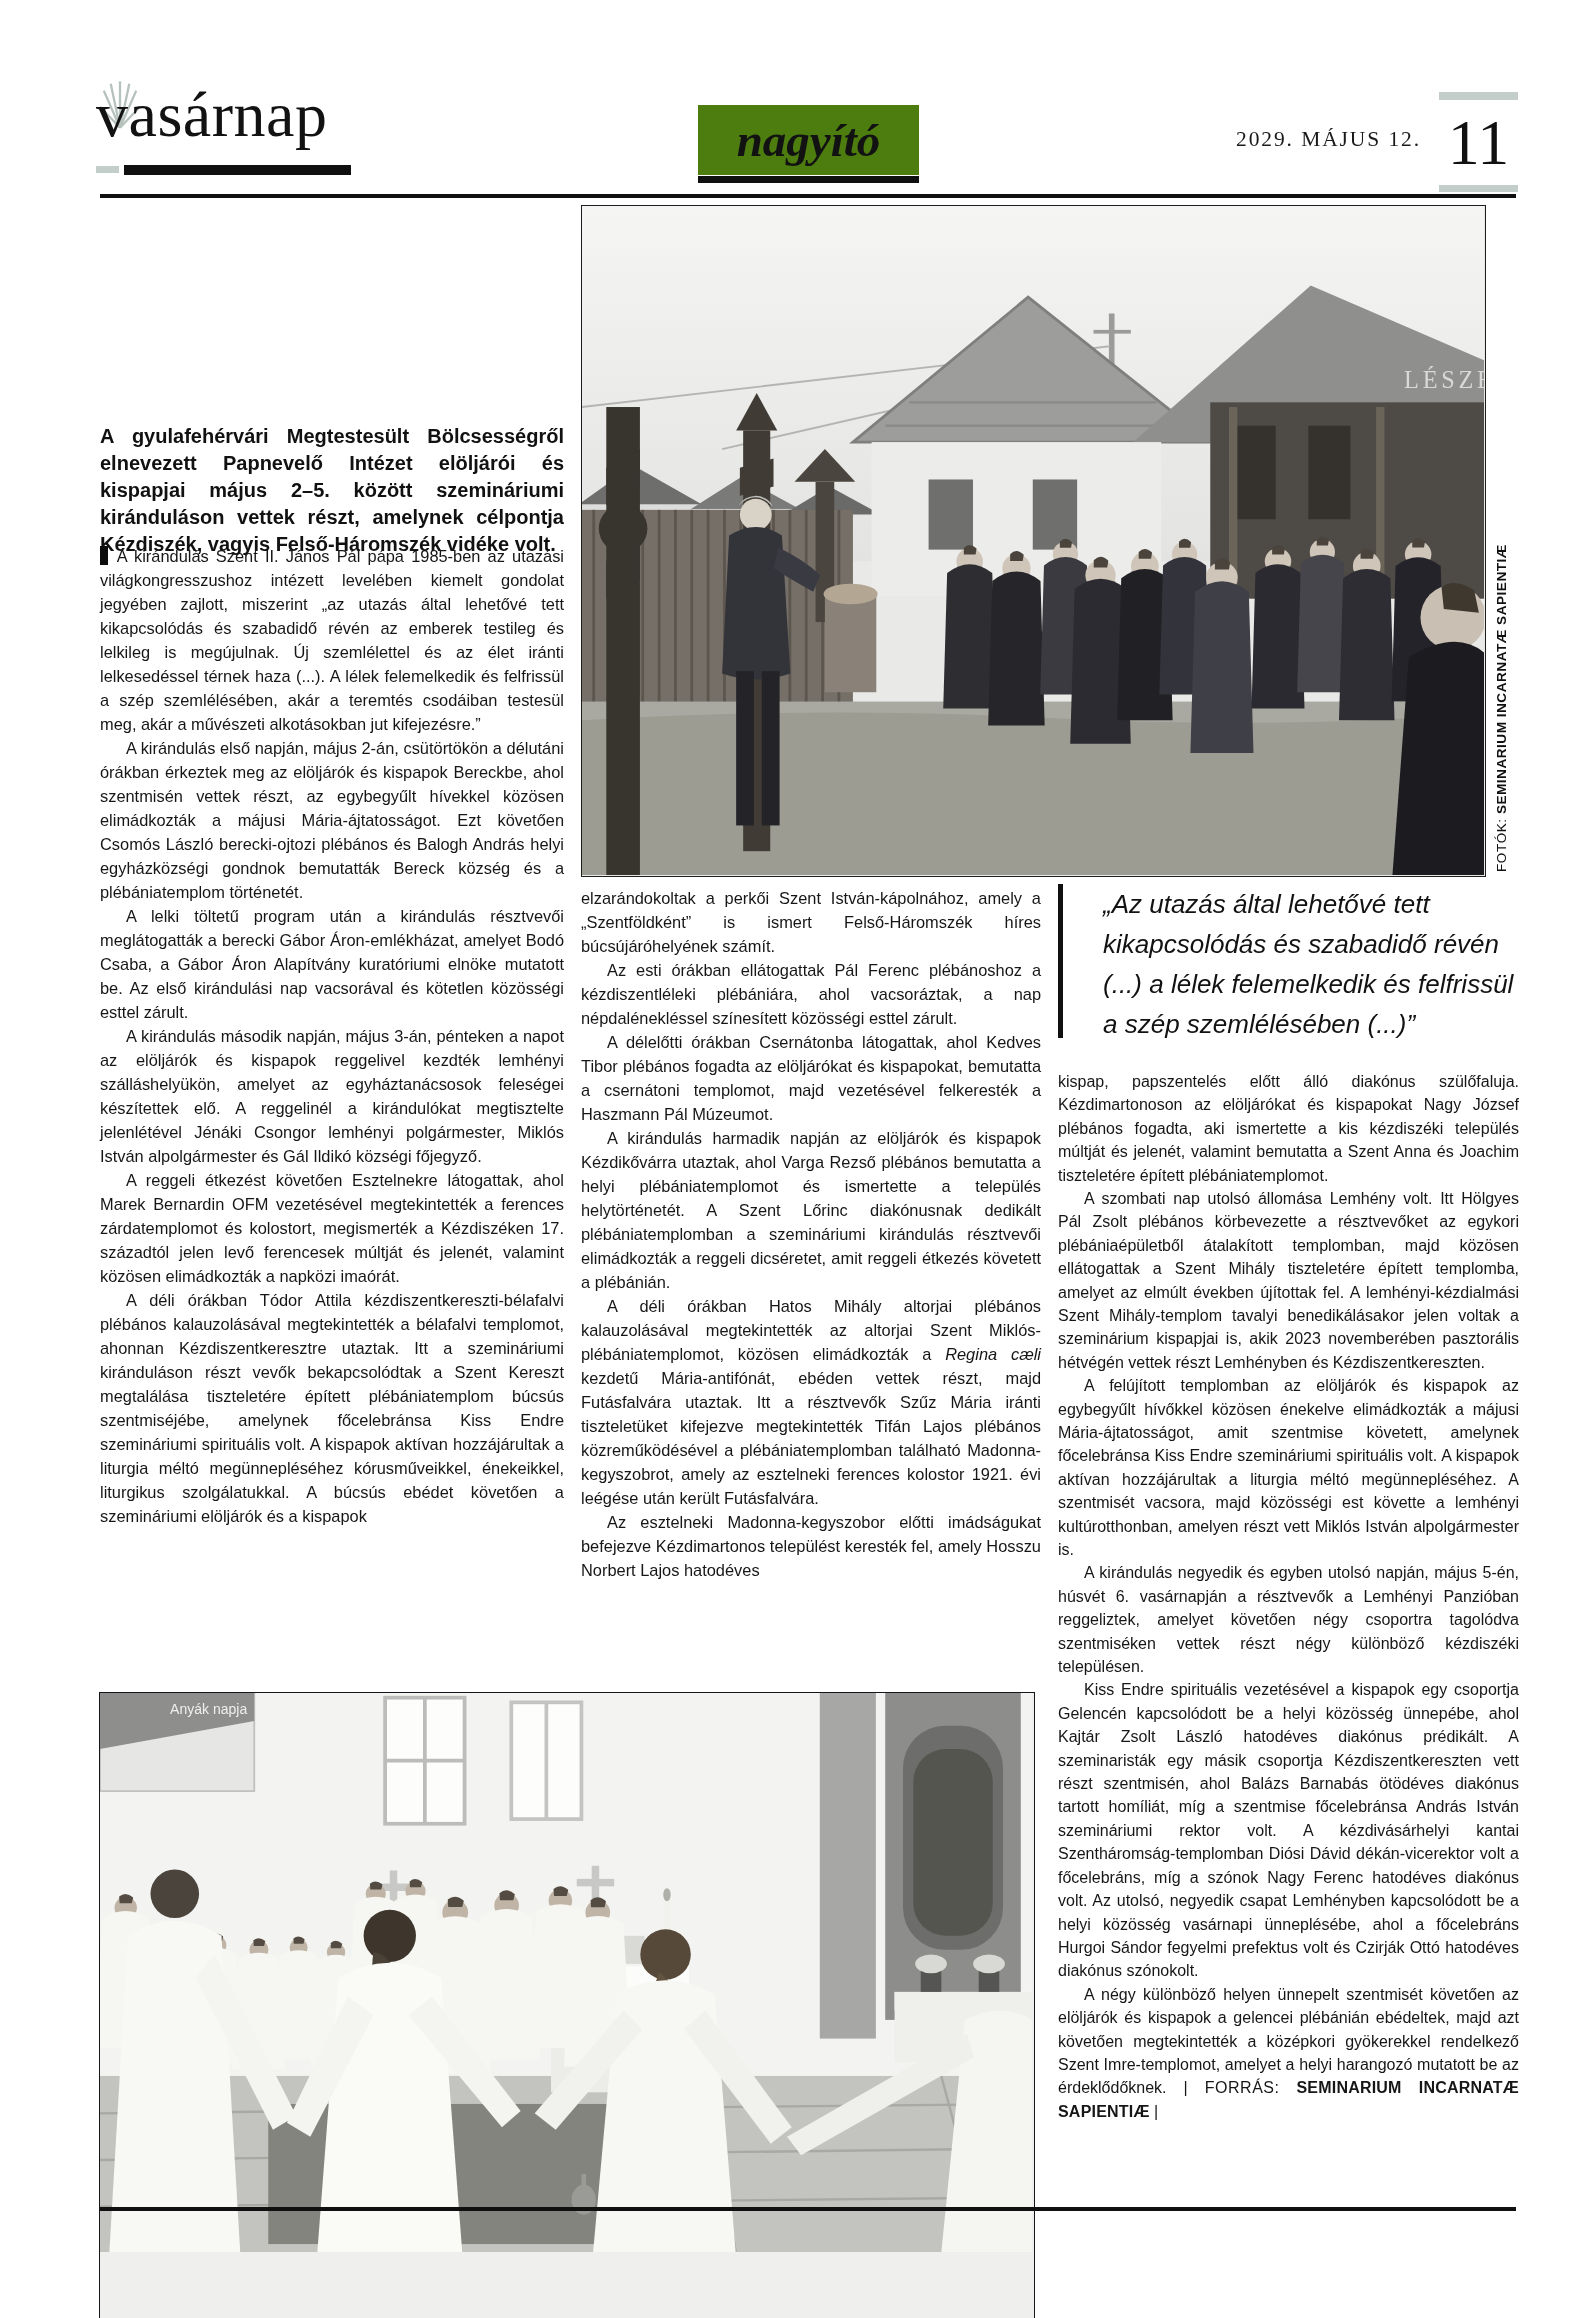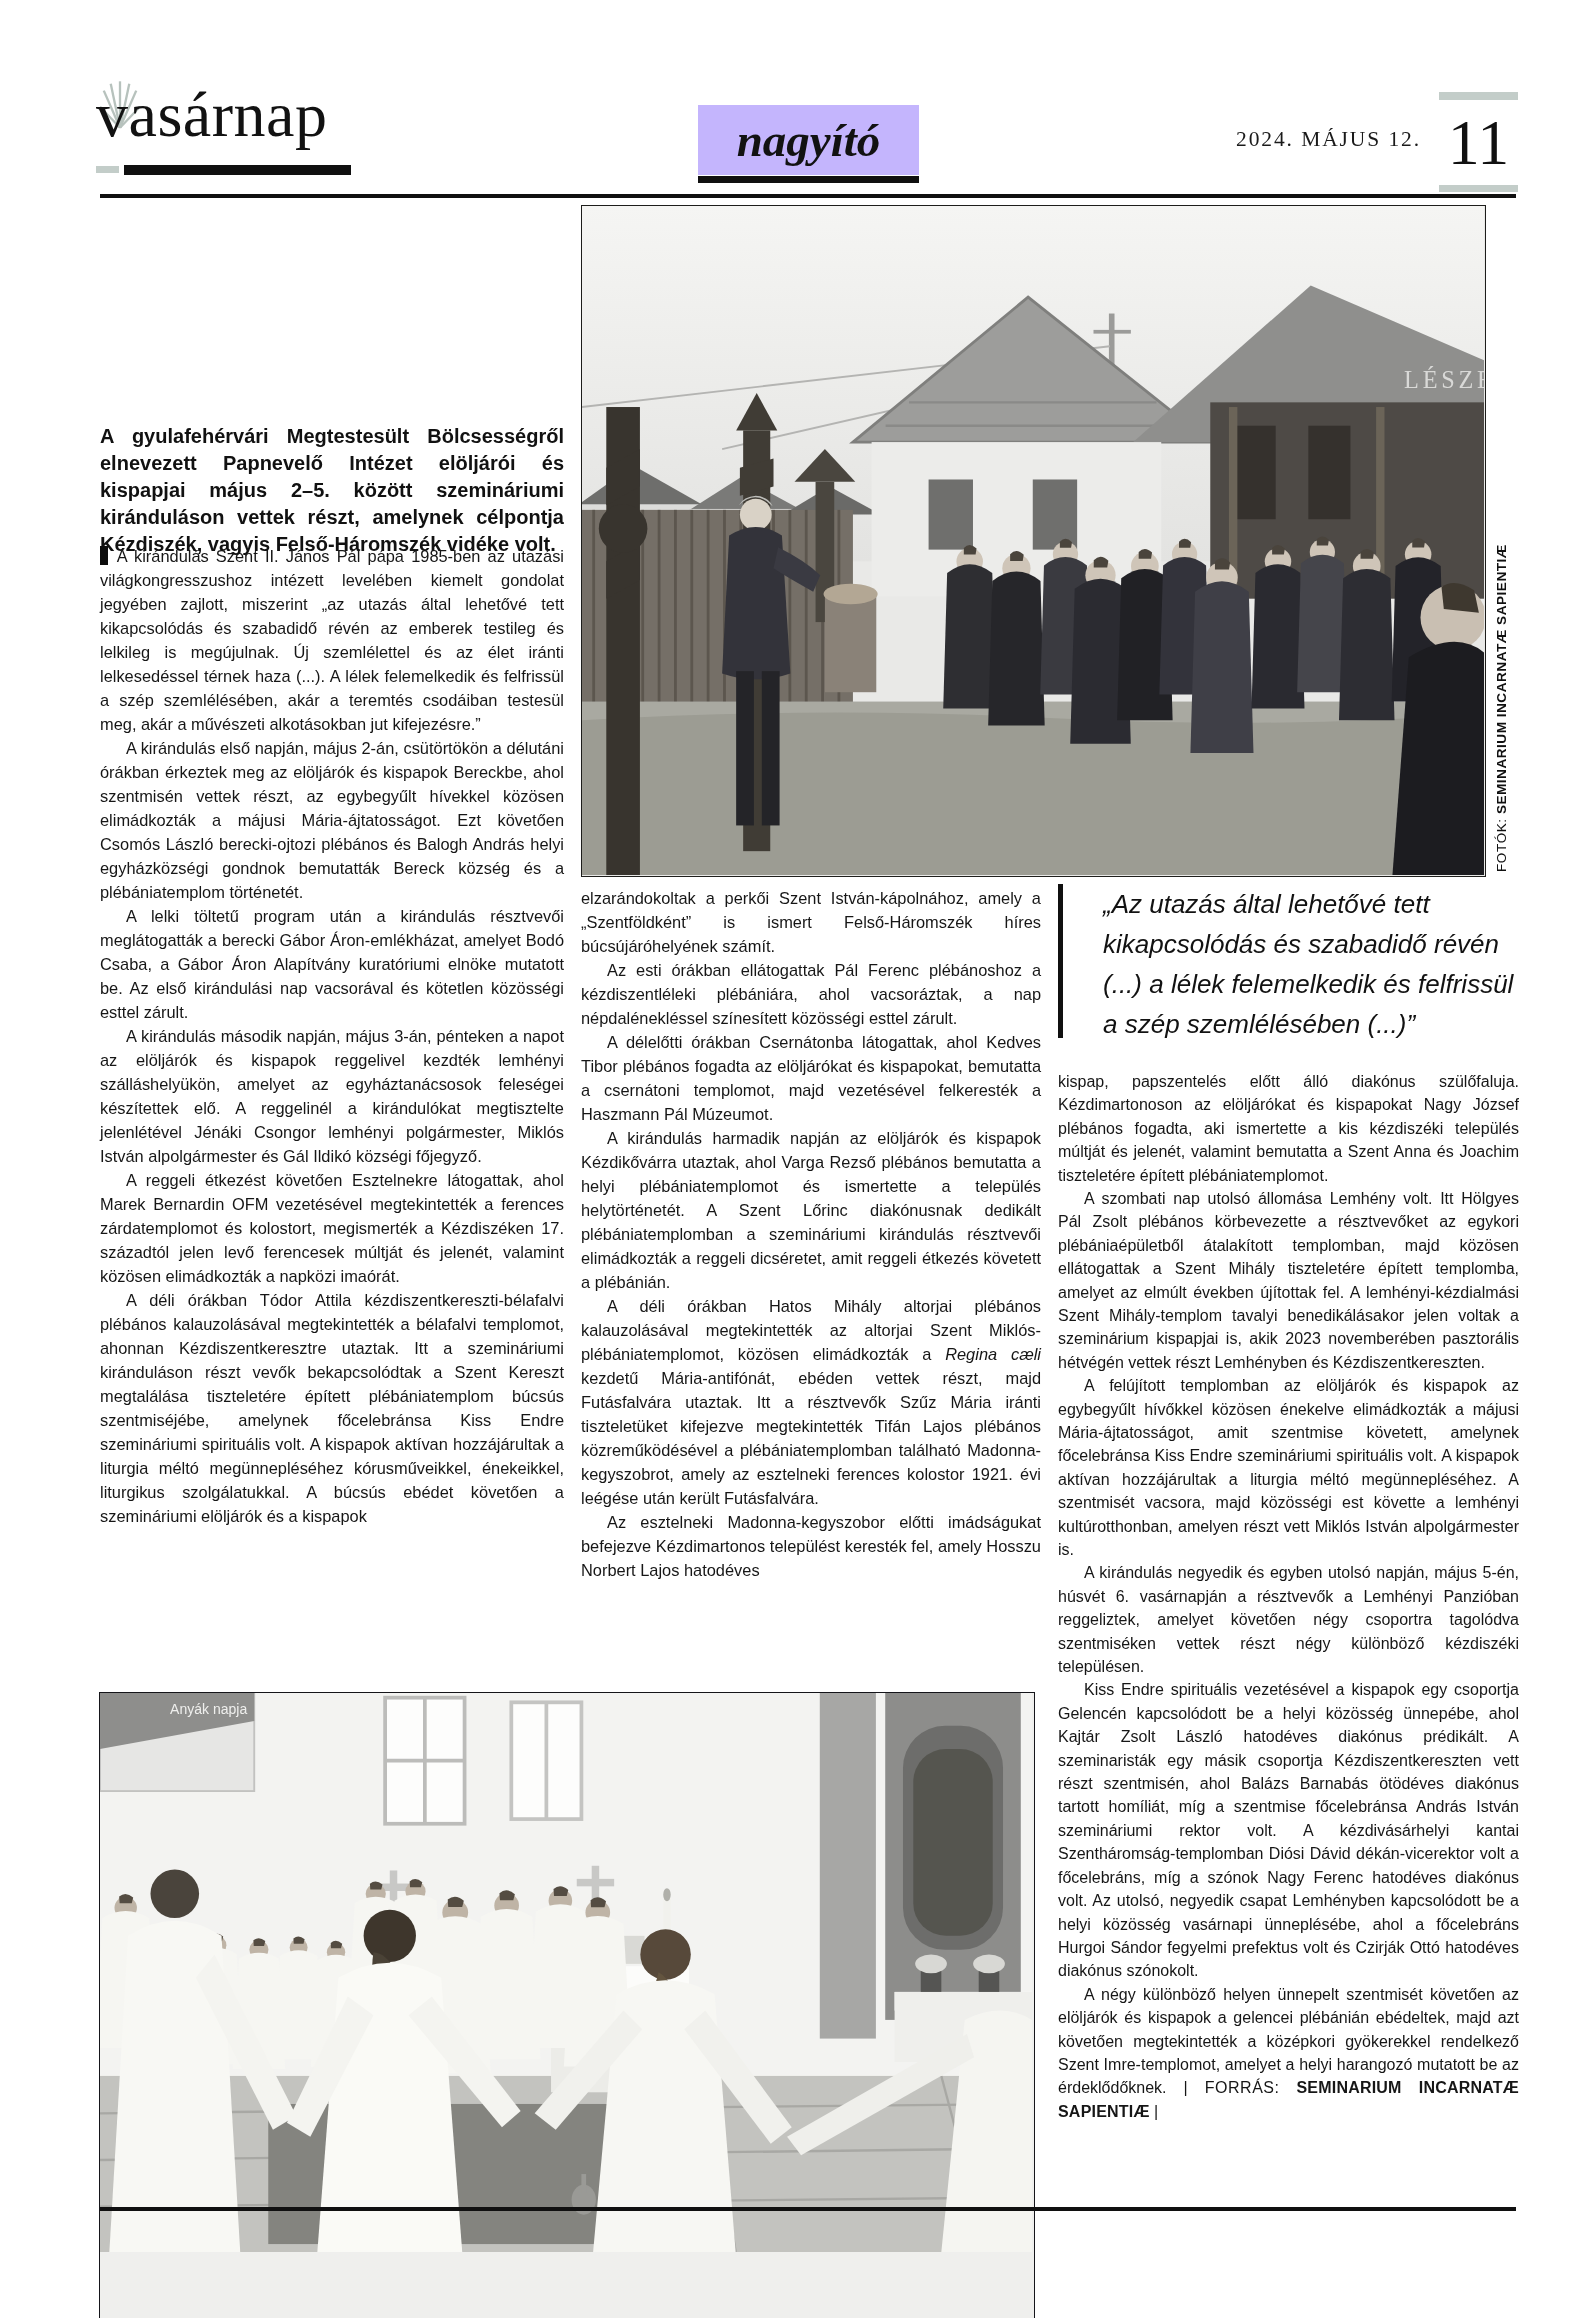--- a/index.html
+++ b/index.html
@@ -5,21 +5,21 @@
   html,body{margin:0;padding:0;background:#ffffff;}
   #page{position:relative;width:1595px;height:2319px;background:#ffffff;overflow:hidden;
         font-family:"Liberation Sans",sans-serif;color:#161616;padding-left:21px;}
 
   
   .brand{position:absolute;left:96px;top:83px;font-family:"Liberation Serif",serif;
          font-size:64px;font-weight:500;letter-spacing:0.5px;color:#121212;line-height:1;z-index:3;}
   .sunburst{position:absolute;left:99px;top:79px;z-index:2;}
   .brand-bar{position:absolute;left:124px;top:165px;width:227px;height:10.3px;background:#101010;z-index:1;}
   .brand-sq{position:absolute;left:96px;top:166px;width:23.4px;height:7px;background:#c3cdc9;}
-  .section-box{position:absolute;left:698px;top:105px;width:221px;height:70px;background:#c4b5fd;
+  .section-box{position:absolute;left:698px;top:105px;width:221px;height:70px;background:#4d7c0f;
                display:flex;align-items:center;justify-content:center;}
   .section-box span{font-family:"Liberation Serif",serif;font-style:italic;font-weight:bold;
                     font-size:47px;color:#121212;}
   .section-underline{position:absolute;left:698px;top:176px;width:221px;height:6.5px;background:#101010;}
   .edition-date{position:absolute;left:1145px;top:127px;width:276px;text-align:right;
                 font-family:"Liberation Serif",serif;font-size:21.5px;letter-spacing:1.9px;color:#1a1a1a;}
   .pageno-wrap{position:absolute;left:1439px;top:92px;width:79px;text-align:center;}
   .pageno-bar{width:79px;height:7.5px;background:#c3cdc9;}
   .pageno{font-family:"Liberation Serif",serif;font-size:64px;line-height:85px;color:#101010;}
   .header-rule{position:absolute;left:100px;top:194px;width:1416px;height:3.7px;background:#101010;}
@@ -86,21 +86,21 @@
     </span>
     <div class="brand">vasárnap</div>
     <div class="brand-sq"></div>
     <div class="brand-bar"></div>
 
     <div class="section-box">
       <span>nagyító</span>
     </div>
     <div class="section-underline"></div>
 
-    <div class="edition-date">2024. MÁJUS 12.</div>
+    <div class="edition-date">2029. MÁJUS 12.</div>
 
     <div class="pageno-wrap">
       <div class="pageno-bar"></div>
       <div class="pageno">11</div>
       <div class="pageno-bar"></div>
     </div>
     <div class="header-rule"></div>
   </div>
 
   <div class="hero-photo">

